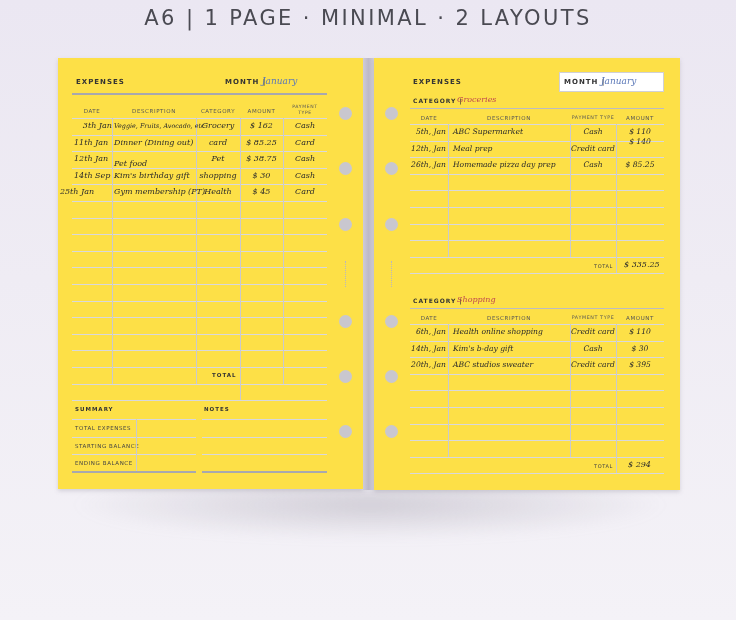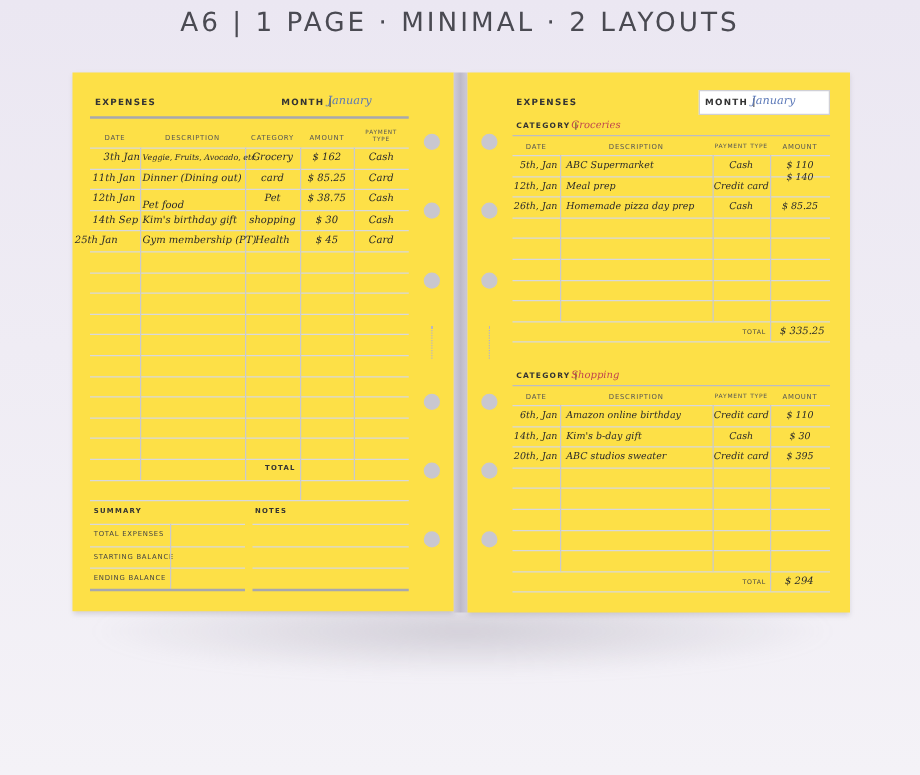--- a/index.html
+++ b/index.html
@@ -238,21 +238,21 @@
       <div class="hline" style="left:36px; top:349px; width:254px;"></div>
       <div class="hline" style="left:36px; top:365.6px; width:254px;"></div>
       <div class="hline" style="left:36px; top:382.20000000000005px; width:254px;"></div>
       <div class="hline" style="left:36px; top:398.8px; width:254px;"></div>
       <div class="vline" style="left:74px; top:266px; height:132.8px;"></div>
       <div class="vline" style="left:196px; top:266px; height:132.8px;"></div>
       <div class="vline" style="left:242px; top:266px; height:149.4px;"></div>
       <div class="hline" style="left:36px; top:415.4px; width:254px;"></div>
       <div class="" style="">
         <div class="cell hand" style="left:36px; top:266px; width:36px; text-align:right; font-size:7.6px; line-height:16.6px;">6th, Jan</div>
-        <div class="cell hand" style="left:79px; top:266px; width:117px; text-align:left; font-size:7.6px; line-height:16.6px;">Amazon online birthday</div>
+        <div class="cell hand" style="left:79px; top:266px; width:117px; text-align:left; font-size:7.6px; line-height:16.6px;">Health online shopping</div>
         <div class="cell hand" style="left:196px; top:266px; width:46px; text-align:center; font-size:7.6px; line-height:16.6px;">Credit card</div>
         <div class="cell hand" style="left:242px; top:266px; width:48px; text-align:center; font-size:7.6px; line-height:16.6px;">$ 110</div>
       </div>
       <div class="" style="">
         <div class="cell hand" style="left:36px; top:282.6px; width:36px; text-align:right; font-size:7.6px; line-height:16.6px;">14th, Jan</div>
         <div class="cell hand" style="left:79px; top:282.6px; width:117px; text-align:left; font-size:7.6px; line-height:16.6px;">Kim's b-day gift</div>
         <div class="cell hand" style="left:196px; top:282.6px; width:46px; text-align:center; font-size:7.6px; line-height:16.6px;">Cash</div>
         <div class="cell hand" style="left:242px; top:282.6px; width:48px; text-align:center; font-size:7.6px; line-height:16.6px;">$ 30</div>
       </div>
       <div class="" style="">

